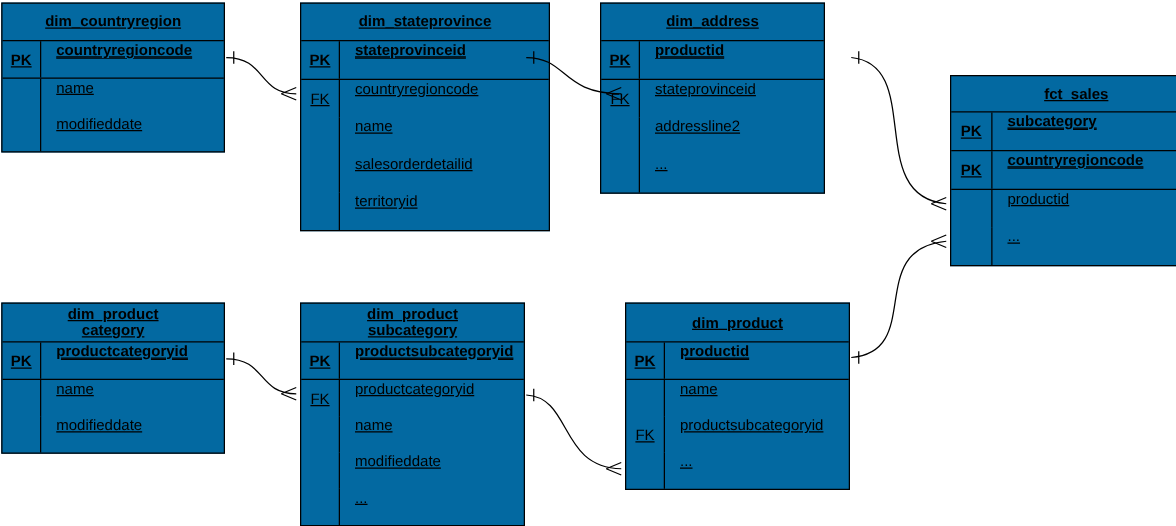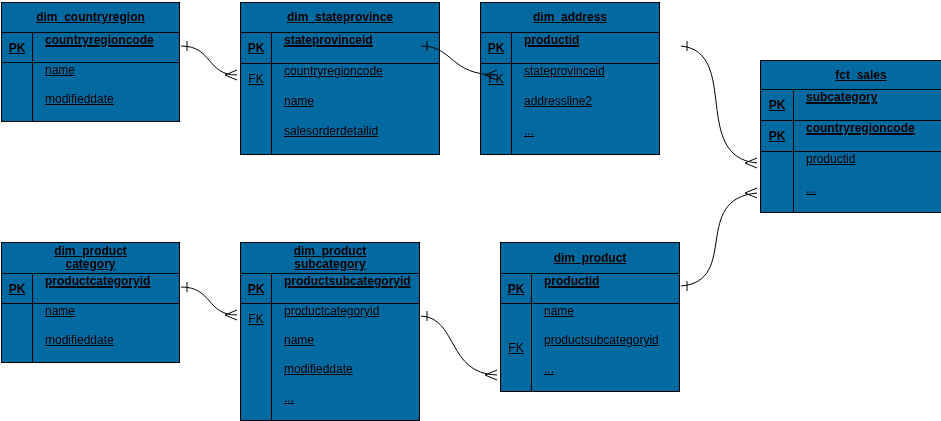--- a/index.html
+++ b/index.html
@@ -61,20 +61,24 @@
       <span class="field">countryregioncode</span>
     </div>
     <div class="trow">
       <span class="key"></span>
       <span class="field">name</span>
     </div>
     <div class="trow">
       <span class="key"></span>
       <span class="field">salesorderdetailid</span>
     </div>
+    <div class="trow">
+      <span class="key"></span>
+      <span class="field">territoryid</span>
+    </div>
   </div>
 
   <div class="tbl" style="left:480px;top:2px;width:180px;--hh:29px;--rh:30px;">
     <div class="thead">dim_address</div>
     <div class="trow pk">
       <span class="key">PK</span>
       <span class="field">productid</span>
     </div>
     <div class="trow">
       <span class="key">FK</span>

